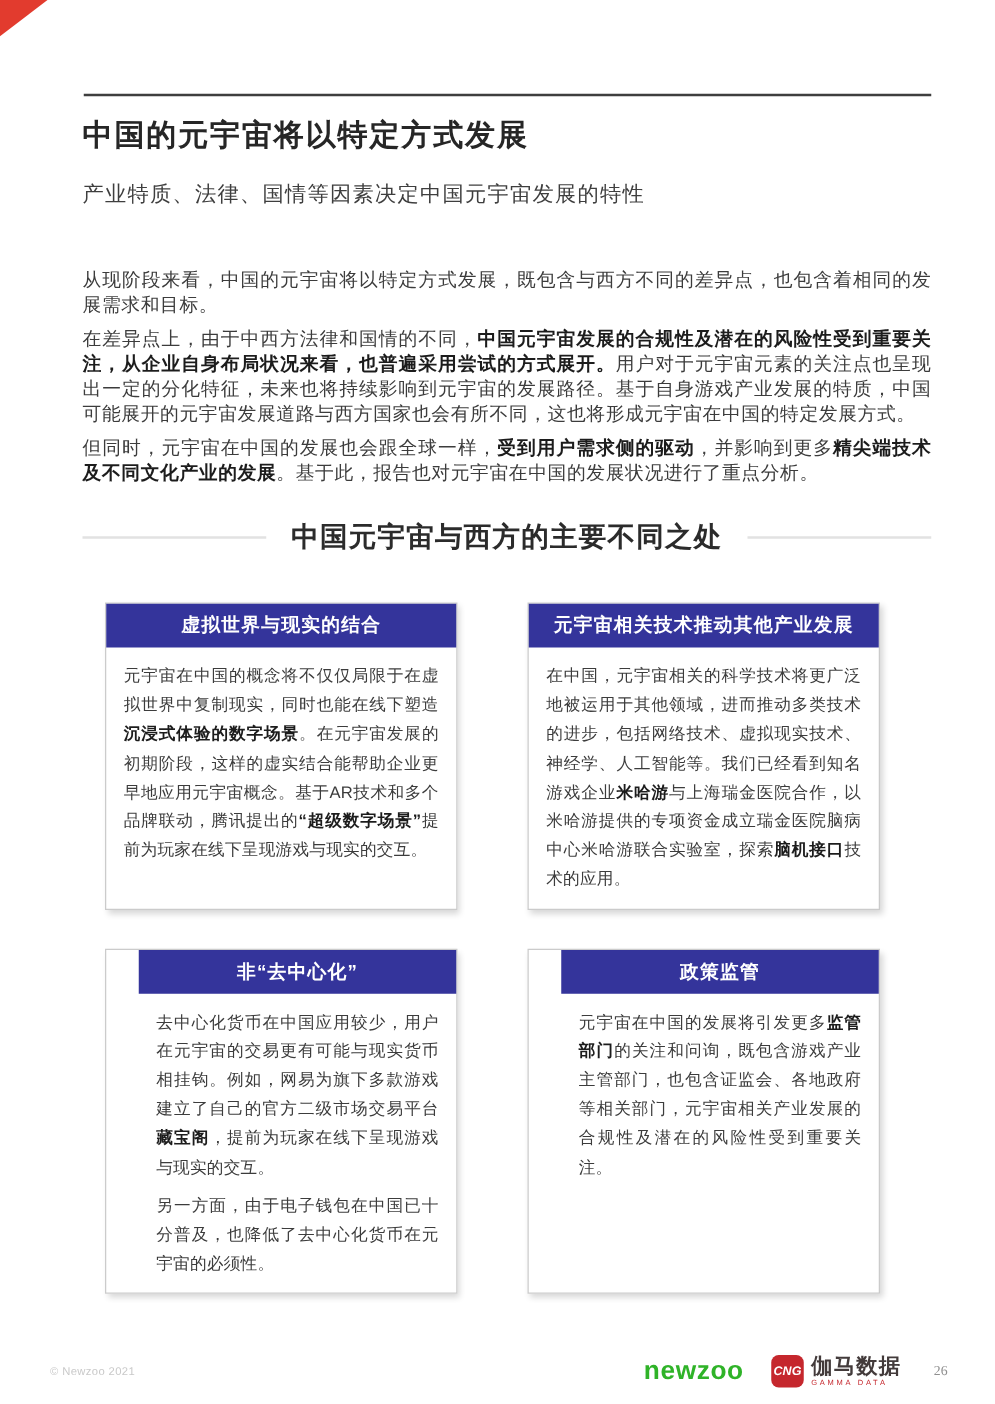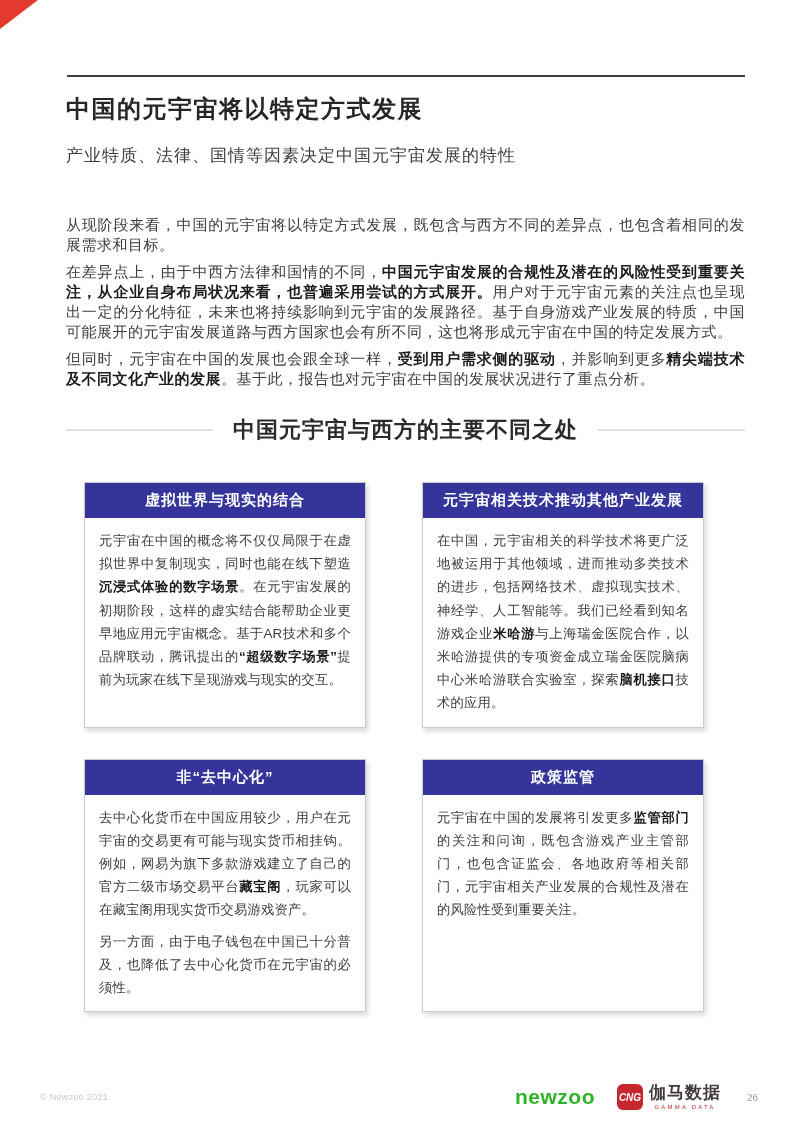--- a/index.html
+++ b/index.html
@@ -86,21 +86,21 @@
     grid-template-columns: 1fr 1fr;
     column-gap: 56px;
     row-gap: 31px;
   }
   .card {
     background: #ffffff;
     border: 1px solid #CBCBCB;
     box-shadow: 2px 3px 5px rgba(0,0,0,0.16);
   }
   .card.row1 { min-height: 214px; }
-  .card.row2 { min-height: 209px; }
+  .card.row2 { min-height: 209px; padding-left: 26px; }
   .card-header {
     height: 35px;
     background: #34349B;
     color: #ffffff;
     display: flex;
     align-items: center;
     justify-content: center;
     font-size: 15px;
     font-weight: bold;
     letter-spacing: 1px;
@@ -158,21 +158,20 @@
     display: flex;
     align-items: center;
     justify-content: center;
     flex: 0 0 auto;
   }
   .gamma-text {
     display: flex;
     flex-direction: column;
     margin-left: 6px;
     line-height: 1;
-    text-align: center;
   }
   .gamma-name {
     font-family: "Liberation Serif", "DejaVu Serif", serif;
     font-size: 17px;
     font-weight: bold;
     color: #433B3B;
     letter-spacing: 1px;
   }
   .gamma-sub {
     font-size: 6px;
@@ -224,21 +223,21 @@
     <div class="card row1">
       <div class="card-header">元宇宙相关技术推动其他产业发展</div>
       <div class="card-body">
         <p><span>在中国，元宇宙相关的科学技术将更广泛地被运用于其他领域，进而推动多类技术的进步，包括网络技术、虚拟现实技术、神经学、人工智能等。我们已经看到知名游戏企业</span><b>米哈游</b><span>与上海瑞金医院合作，以米哈游提供的专项资金成立瑞金医院脑病中心米哈游联合实验室，探索</span><b>脑机接口</b><span>技术的应用。</span></p>
       </div>
     </div>
 
     <div class="card row2">
       <div class="card-header">非“去中心化”</div>
       <div class="card-body">
-        <p><span>去中心化货币在中国应用较少，用户在元宇宙的交易更有可能与现实货币相挂钩。例如，网易为旗下多款游戏建立了自己的官方二级市场交易平台</span><b>藏宝阁</b><span>，玩家可以在藏宝阁用现实货币交易游戏资产。</span></p>
+        <p><span>去中心化货币在中国应用较少，用户在元宇宙的交易更有可能与现实货币相挂钩。例如，网易为旗下多款游戏建立了自己的官方二级市场交易平台</span><b>藏宝阁</b><span>，提前为玩家在线下呈现游戏与现实的交互。</span></p>
         <p><span>另一方面，由于电子钱包在中国已十分普及，也降低了去中心化货币在元宇宙的必须性。</span></p>
       </div>
     </div>
 
     <div class="card row2">
       <div class="card-header">政策监管</div>
       <div class="card-body">
         <p><span>元宇宙在中国的发展将引发更多</span><b>监管部门</b><span>的关注和问询，既包含游戏产业主管部门，也包含证监会、各地政府等相关部门，元宇宙相关产业发展的合规性及潜在的风险性受到重要关注。</span></p>
       </div>
     </div>

